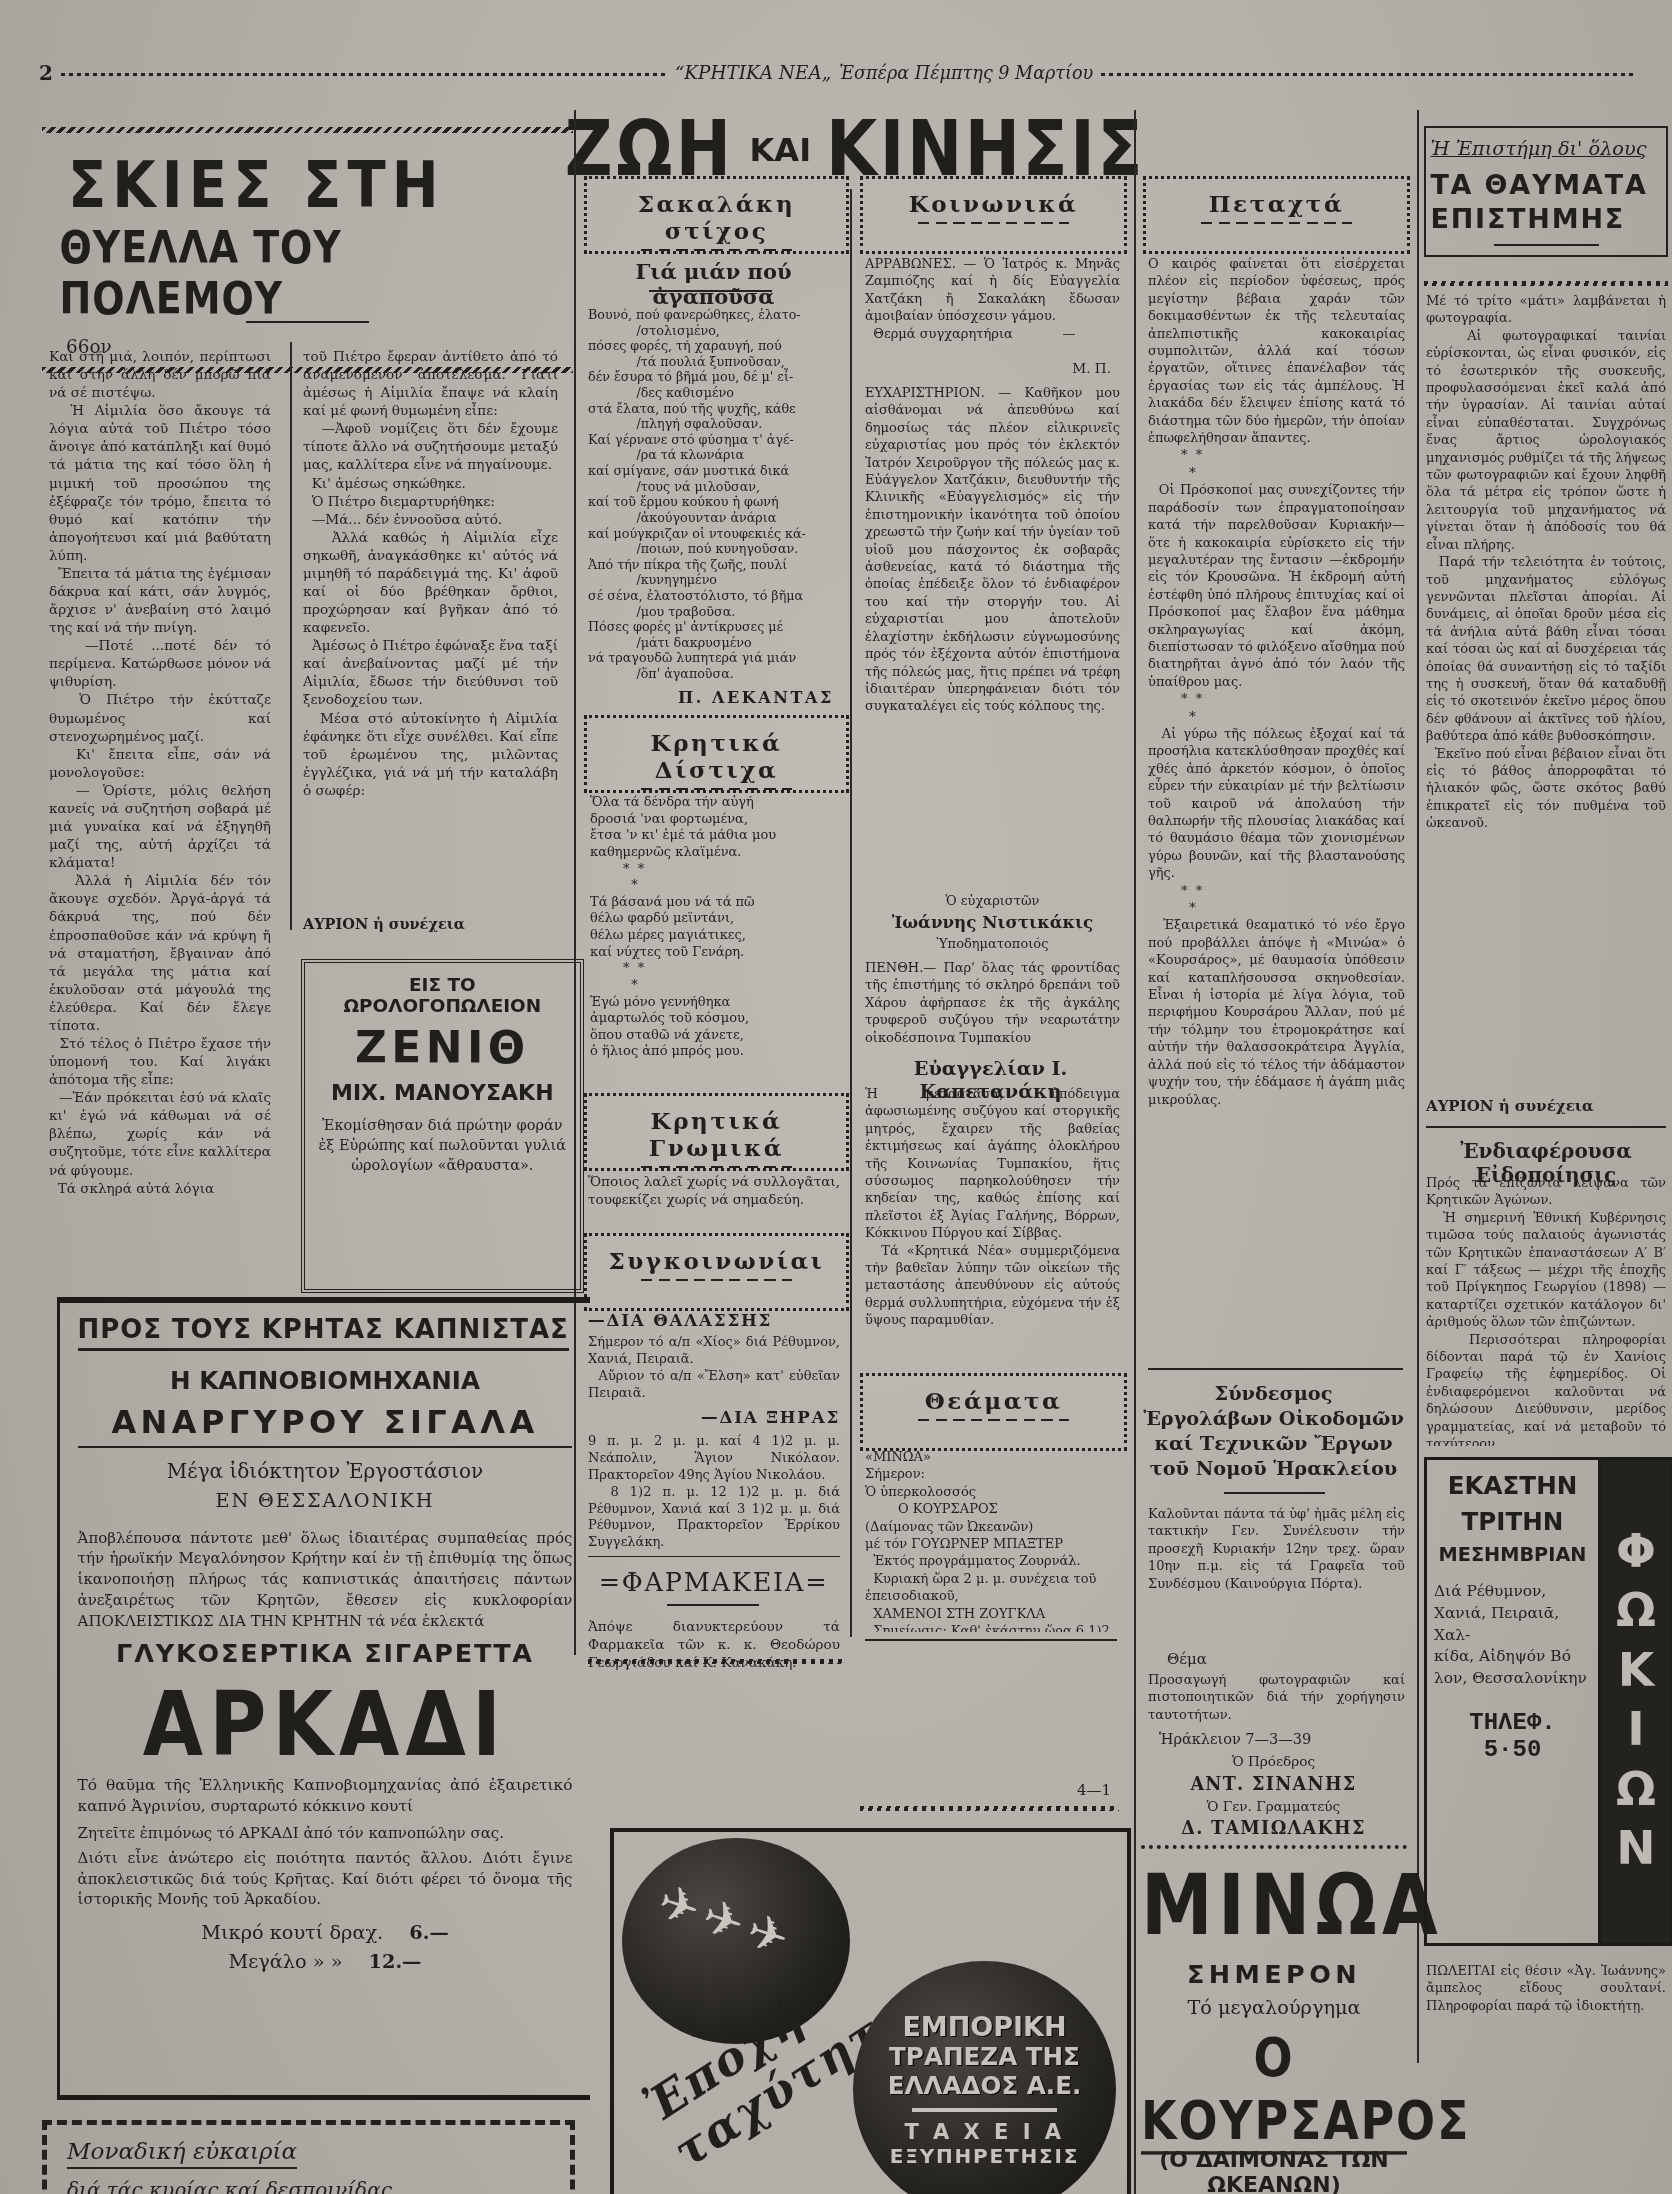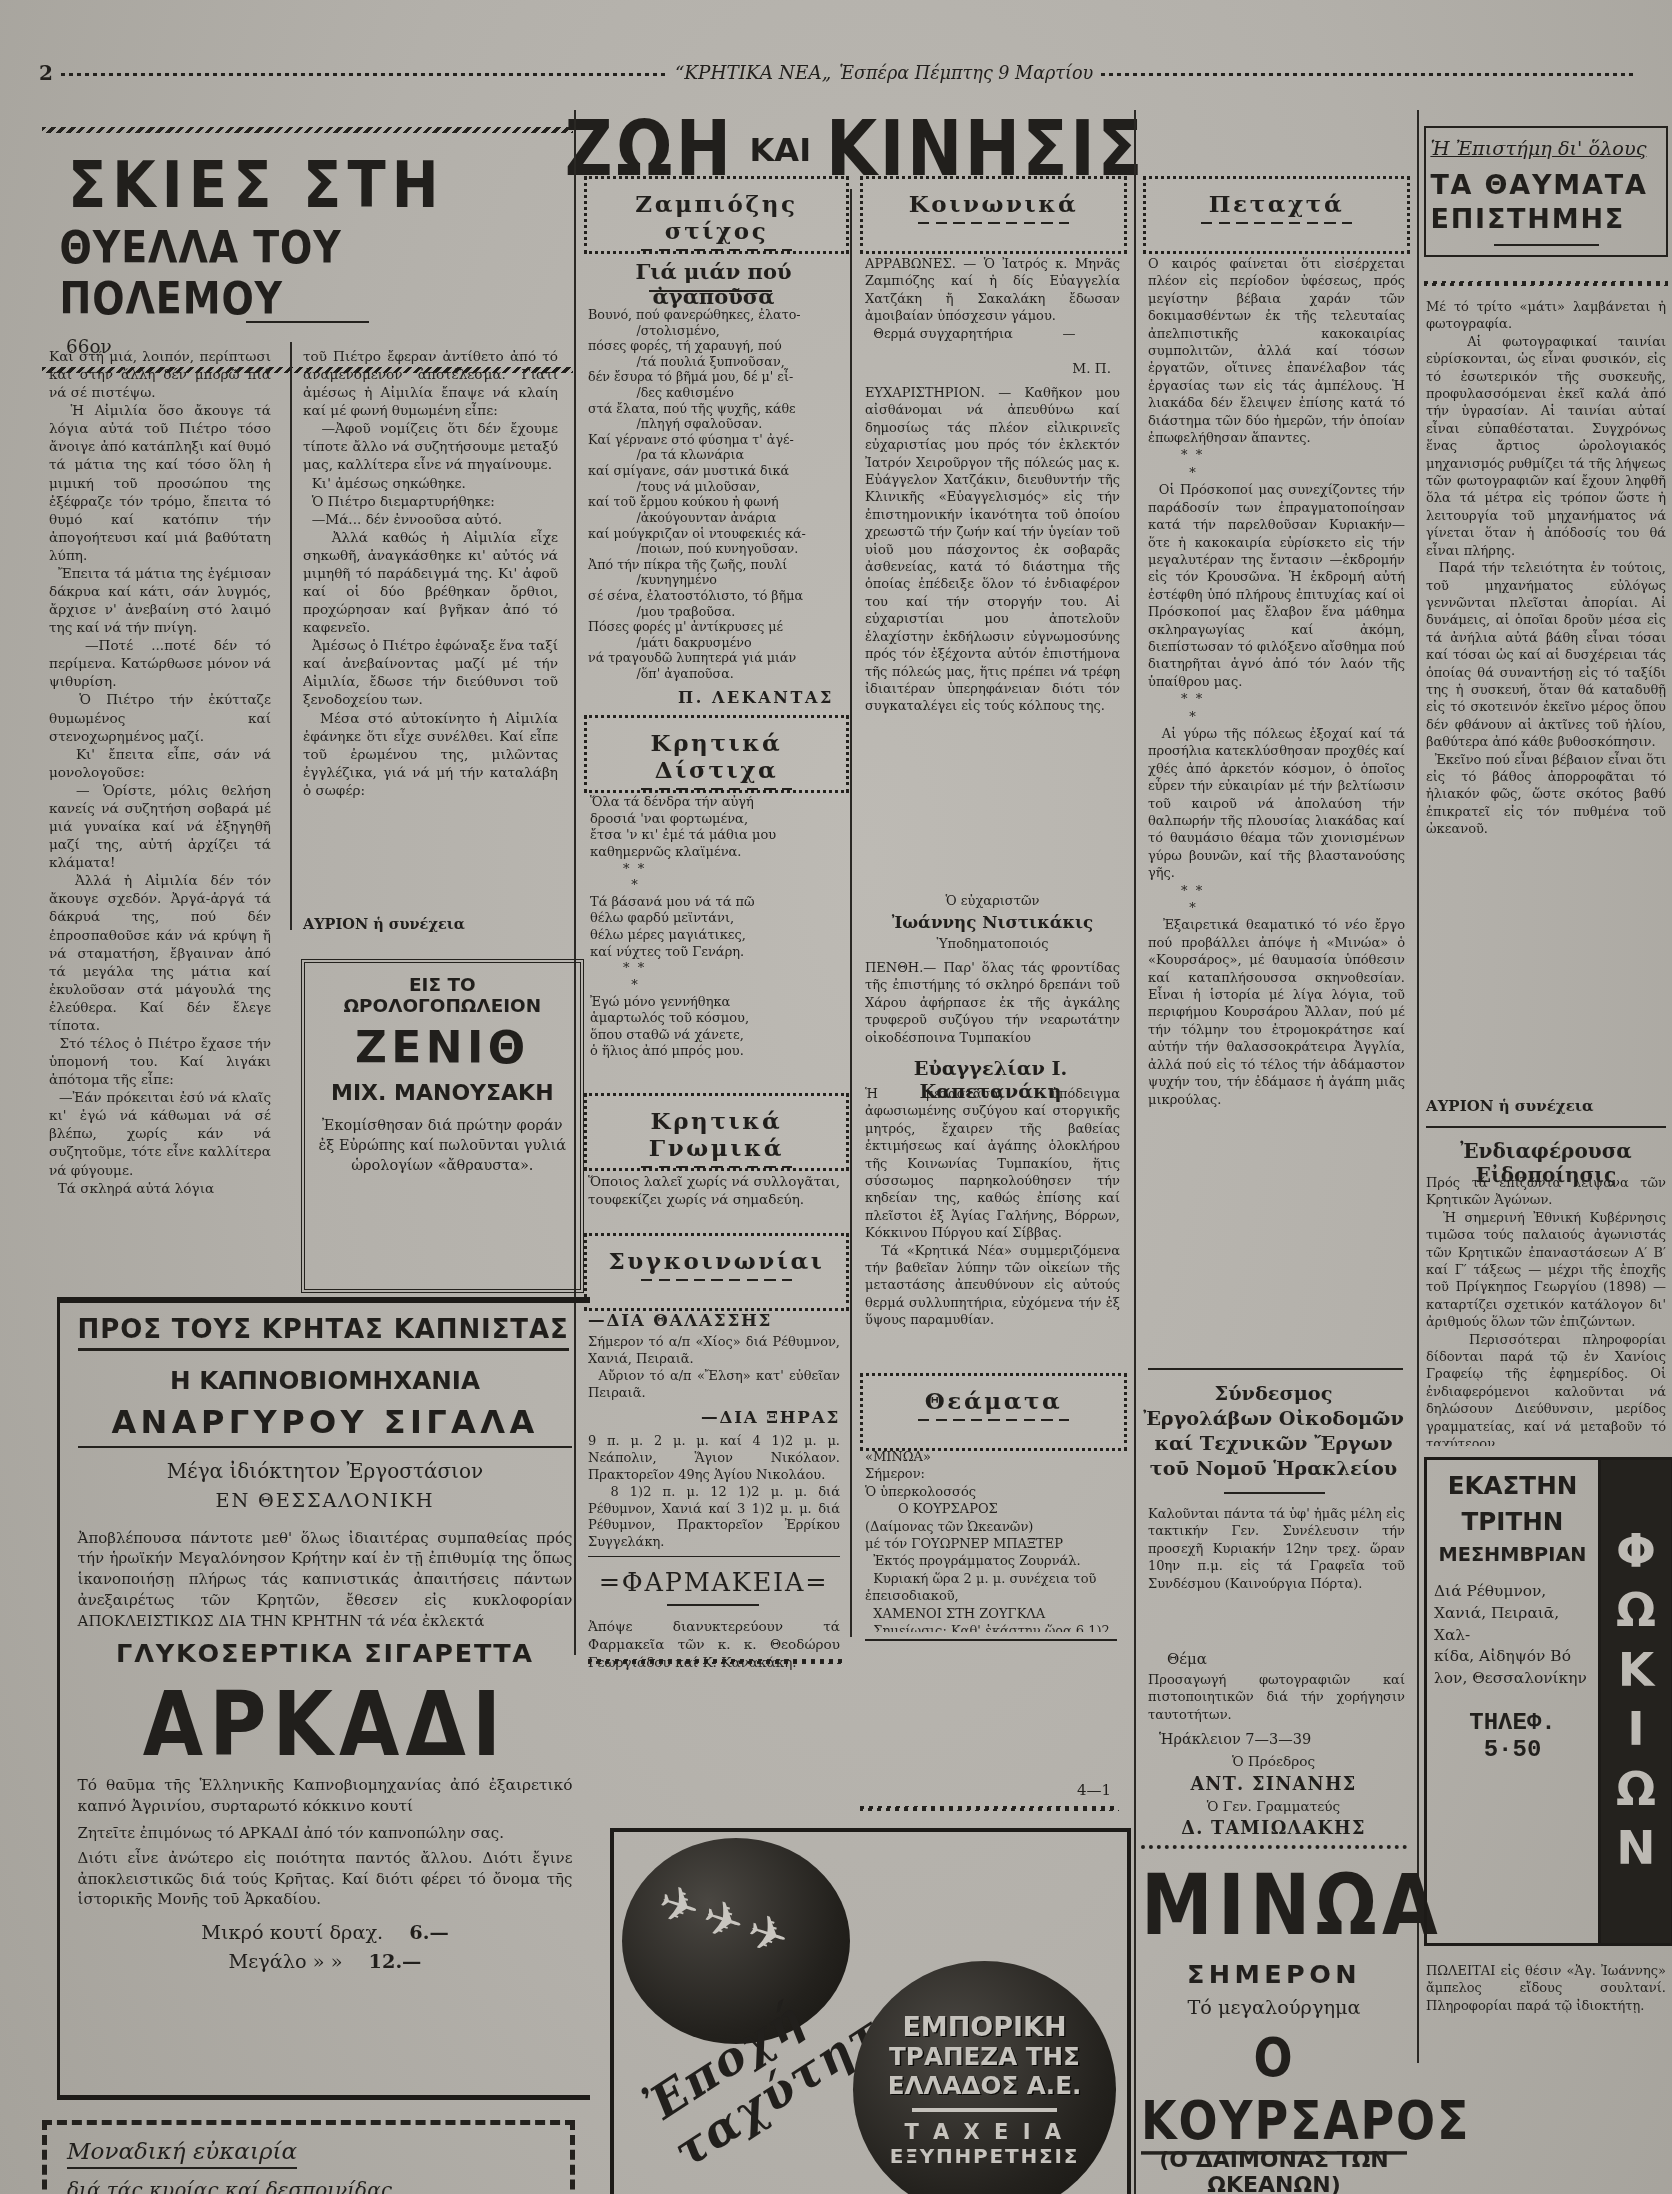--- a/index.html
+++ b/index.html
@@ -87,21 +87,21 @@
   <div class="abs b" style="left:303px;top:915px;width:255px;font-size:14.5px;">ΑΥΡΙΟΝ ἡ συνέχεια</div>
 
   <div class="abs double-border c" style="left:301px;top:959px;width:257px;height:303px;padding:11.4px 8.8px;">
     <div class="sans b" style="font-size:18.4px;">ΕΙΣ ΤΟ ΩΡΟΛΟΓΟΠΩΛΕΙΟΝ</div>
     <div class="sans b" style="font-size:44px;letter-spacing:4.4px;margin-top:6.1px;">ΖΕΝΙΘ</div>
     <div class="sans b" style="font-size:22px;margin-top:6.1px;">ΜΙΧ. ΜΑΝΟΥΣΑΚΗ</div>
     <div class="pre" style="font-size:14.5px;line-height:1.4;margin-top:10px;text-align:center;">Ἐκομίσθησαν διά πρώτην φοράν ἐξ Εὐρώπης καί πωλοῦνται γυλιά ὡρολογίων «ἄθραυστα».</div>
   </div>
 
   <div class="abs dotbox secbox" style="left:584px;top:176px;width:259px;height:61px;">
-    <div class="sec-title">Ζαμπιόζης στίχος</div>
+    <div class="sec-title">Σακαλάκη στίχος</div>
     <div class="sec-under"></div>
   </div>
   <div class="abs c b" style="left:584px;top:259px;width:259px;font-size:21px;">Γιά μιάν πού ἀγαποῦσα</div>
   <div class="abs hrule" style="left:649px;top:290px;width:123px;"></div>
   <div class="abs pre" style="left:588px;top:307px;width:255px;font-size:12.7px;line-height:1.23;">Βουνό, πού φανερώθηκες, ἐλατο-
             /στολισμένο,
 πόσες φορές, τή χαραυγή, πού
             /τά πουλιά ξυπνοῦσαν,
 δέν ἔσυρα τό βῆμά μου, δέ μ' εἶ-
             /δες καθισμένο
@@ -286,21 +286,21 @@
     
   </div>
 
   <div class="abs" style="left:1424px;top:126px;width:244px;border:2.6px solid #23211d;border-style:double;padding:8.8px 4.4px;box-sizing:border-box;">
     <div style="font-size:19.3px;font-style:italic;text-decoration:underline;">Ἡ Ἐπιστήμη δι' ὅλους</div>
     <div class="sans b" style="font-size:27px;letter-spacing:1.8px;margin-top:8.8px;">ΤΑ ΘΑΥΜΑΤΑ</div>
     <div class="sans b" style="font-size:27px;letter-spacing:1.8px;margin-top:3.5px;">ΕΠΙΣΤΗΜΗΣ</div>
     <div class="hrule" style="width:105px;margin:9.7px auto 0 auto;"></div>
   </div>
   <div class="abs wavy" style="left:1424px;top:281px;width:244px;"></div>
-  <div class="abs pre j body30" style="left:1426px;top:298px;width:240px;height:794px;overflow:hidden;">Μέ τό τρίτο «μάτι» λαμβάνεται ἡ φωτογραφία.
+  <div class="abs pre j body30" style="left:1426px;top:292px;width:240px;height:794px;overflow:hidden;">Μέ τό τρίτο «μάτι» λαμβάνεται ἡ φωτογραφία.
   Αἱ φωτογραφικαί ταινίαι εὑρίσκονται, ὡς εἶναι φυσικόν, εἰς τό ἐσωτερικόν τῆς συσκευῆς, προφυλασσόμεναι ἐκεῖ καλά ἀπό τήν ὑγρασίαν. Αἱ ταινίαι αὐταί εἶναι εὐπαθέσταται. Συγχρόνως ἕνας ἄρτιος ὡρολογιακός μηχανισμός ρυθμίζει τά τῆς λήψεως τῶν φωτογραφιῶν καί ἔχουν ληφθῆ ὅλα τά μέτρα εἰς τρόπον ὥστε ἡ λειτουργία τοῦ μηχανήματος νά γίνεται ὅταν ἡ ἀπόδοσίς του θά εἶναι πλήρης.
   Παρά τήν τελειότητα ἐν τούτοις, τοῦ μηχανήματος εὐλόγως γεννῶνται πλεῖσται ἀπορίαι. Αἱ δυνάμεις, αἱ ὁποῖαι δροῦν μέσα εἰς τά ἀνήλια αὐτά βάθη εἶναι τόσαι καί τόσαι ὡς καί αἱ δυσχέρειαι τάς ὁποίας θά συναντήσῃ εἰς τό ταξίδι της ἡ συσκευή, ὅταν θά καταδυθῇ εἰς τό σκοτεινόν ἐκεῖνο μέρος ὅπου δέν φθάνουν αἱ ἀκτῖνες τοῦ ἡλίου, βαθύτερα ἀπό κάθε βυθοσκόπησιν.
   Ἐκεῖνο πού εἶναι βέβαιον εἶναι ὅτι εἰς τό βάθος ἀπορροφᾶται τό ἡλιακόν φῶς, ὥστε σκότος βαθύ ἐπικρατεῖ εἰς τόν πυθμένα τοῦ ὠκεανοῦ.</div>
   <div class="abs b" style="left:1426px;top:1097px;font-size:15px;">ΑΥΡΙΟΝ ἡ συνέχεια</div>
   <div class="abs hrule" style="left:1426px;top:1126px;width:240px;height:1.8px;"></div>
   <div class="abs c b" style="left:1424px;top:1139px;width:244px;font-size:20px;">Ἐνδιαφέρουσα Εἰδοποίησις</div>
   <div class="abs pre j body30" style="left:1426px;top:1174px;width:240px;height:272px;overflow:hidden;">Πρός τά ἐπιζῶντα λείψανα τῶν Κρητικῶν Ἀγώνων.
   Ἡ σημερινή Ἐθνική Κυβέρνησις τιμῶσα τούς παλαιούς ἀγωνιστάς τῶν Κρητικῶν ἐπαναστάσεων Α′ Β′ καί Γ′ τάξεως — μέχρι τῆς ἐποχῆς τοῦ Πρίγκηπος Γεωργίου (1898) — καταρτίζει σχετικόν κατάλογον δι' ἀριθμούς ὅλων τῶν ἐπιζώντων.
   Περισσότεραι πληροφορίαι δίδονται παρά τῷ ἐν Χανίοις Γραφείῳ τῆς ἐφημερίδος. Οἱ ἐνδιαφερόμενοι καλοῦνται νά δηλώσουν Διεύθυνσιν, μερίδος γραμματείας, καί νά μεταβοῦν τό ταχύτερον.</div>
 

